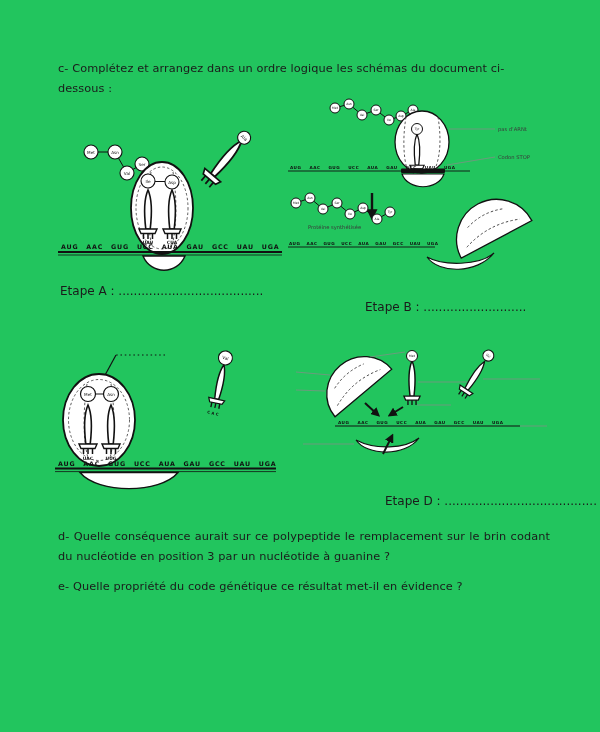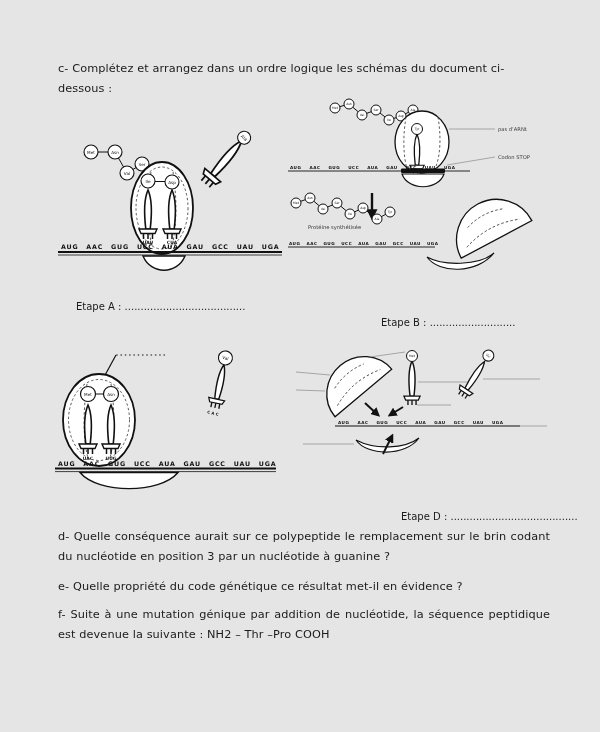--- a/index.html
+++ b/index.html
@@ -1,20 +1,20 @@
 <!DOCTYPE html>
 <html><head>
 <meta charset="utf-8">
 <style>
   html,body{margin:0;padding:0;background:#ffffff;}
-  .page{position:relative;width:600px;height:732px;background:#e5e5e5;overflow:hidden;
+  .page{position:relative;width:600px;height:732px;background:#22c55e;overflow:hidden;
         font-family:"DejaVu Sans",sans-serif;color:#1b1b1b;}
   .para{position:absolute;font-size:11.3px;line-height:20px;letter-spacing:.1px;margin:0;}
   .just{text-align:justify;text-align-last:left;}
-  .etape{position:absolute;font-size:10px;line-height:14px;margin:16px;}
+  .etape{position:absolute;font-size:12px;line-height:14px;margin:0;}
   .diag{position:absolute;}
   svg text{font-family:"DejaVu Sans",sans-serif;fill:#111;}
   .aa{font-size:4.2px;text-anchor:middle;}
   .aa-sm{font-size:3.1px;text-anchor:middle;}
   .codons{font-size:6.3px;font-weight:bold;letter-spacing:.8px;word-spacing:5px;}
   .codons-sm{font-size:4.2px;font-weight:bold;letter-spacing:.5px;word-spacing:6px;}
   .anticodon{font-size:4.5px;font-weight:bold;text-anchor:middle;}
   .sidelabel{font-size:5.2px;fill:#3a3a3a;}
   .outl{fill:#fff;stroke:#111;}
   .dash{fill:none;stroke:#333;stroke-width:.8;stroke-dasharray:2.5 2.2;}
@@ -253,15 +253,14 @@
 
     <path class="outl" d="M63,95 C74,111 112,112 126,93 C112,104 82,105 63,95 Z" stroke-width="1.1"></path>
     <line x1="90" y1="109" x2="99" y2="91" stroke="#111" stroke-width="2" marker-end="url(#ah)"></line>
     <line class="lblline" x1="10" y1="99" x2="61" y2="99"></line>
   </svg>
 
   <div class="etape" style="left:385px;top:494px;">Etape D : ........................................</div>
 
   <p class="para just" style="left:58px;top:527px;width:492px;">d- Quelle conséquence aurait sur ce polypeptide le remplacement sur le brin codant du nucléotide en position 3 par un nucléotide à guanine ?</p>
   <p class="para" style="left:58px;top:577px;width:492px;">e- Quelle propriété du code génétique ce résultat met-il en évidence ?</p>
-  <p class="para just" style="left:58px;top:605px;width:492px;">f- Suite à une mutation génique par addition de nucléotide, la séquence peptidique est devenue la suivante : NH2 – Thr –Pro COOH</p>
 
 </div>
 
 </body></html>

